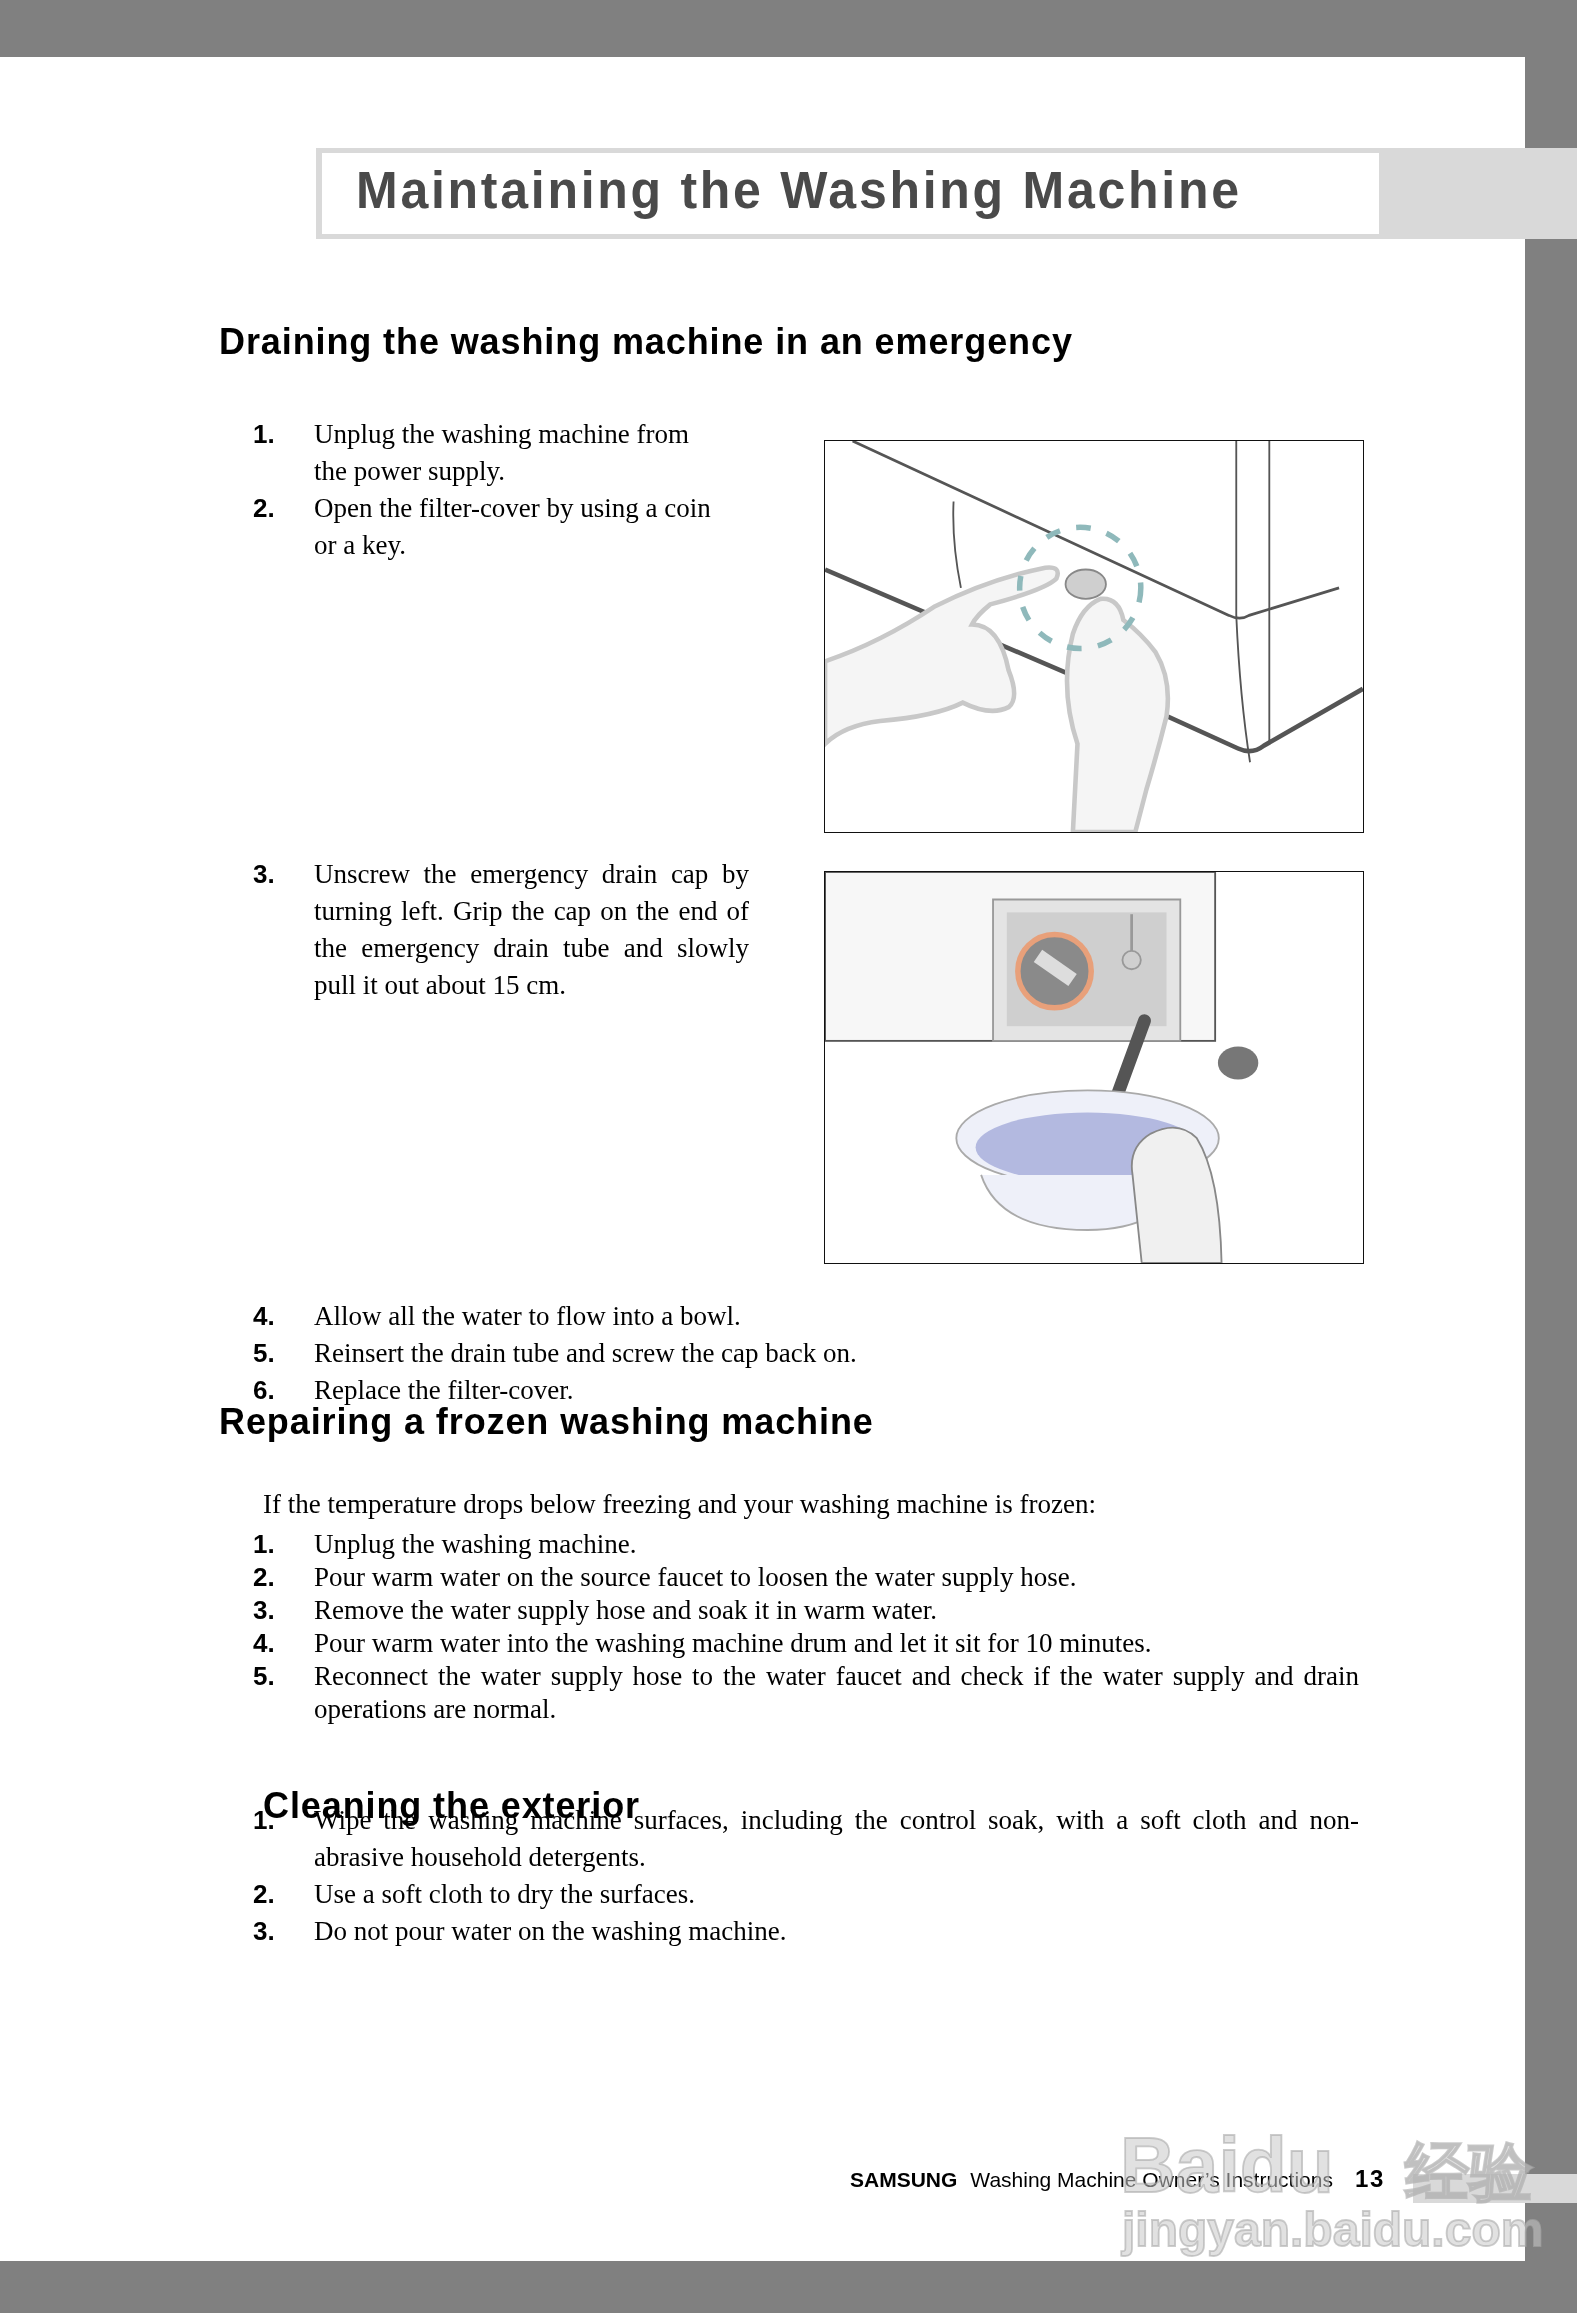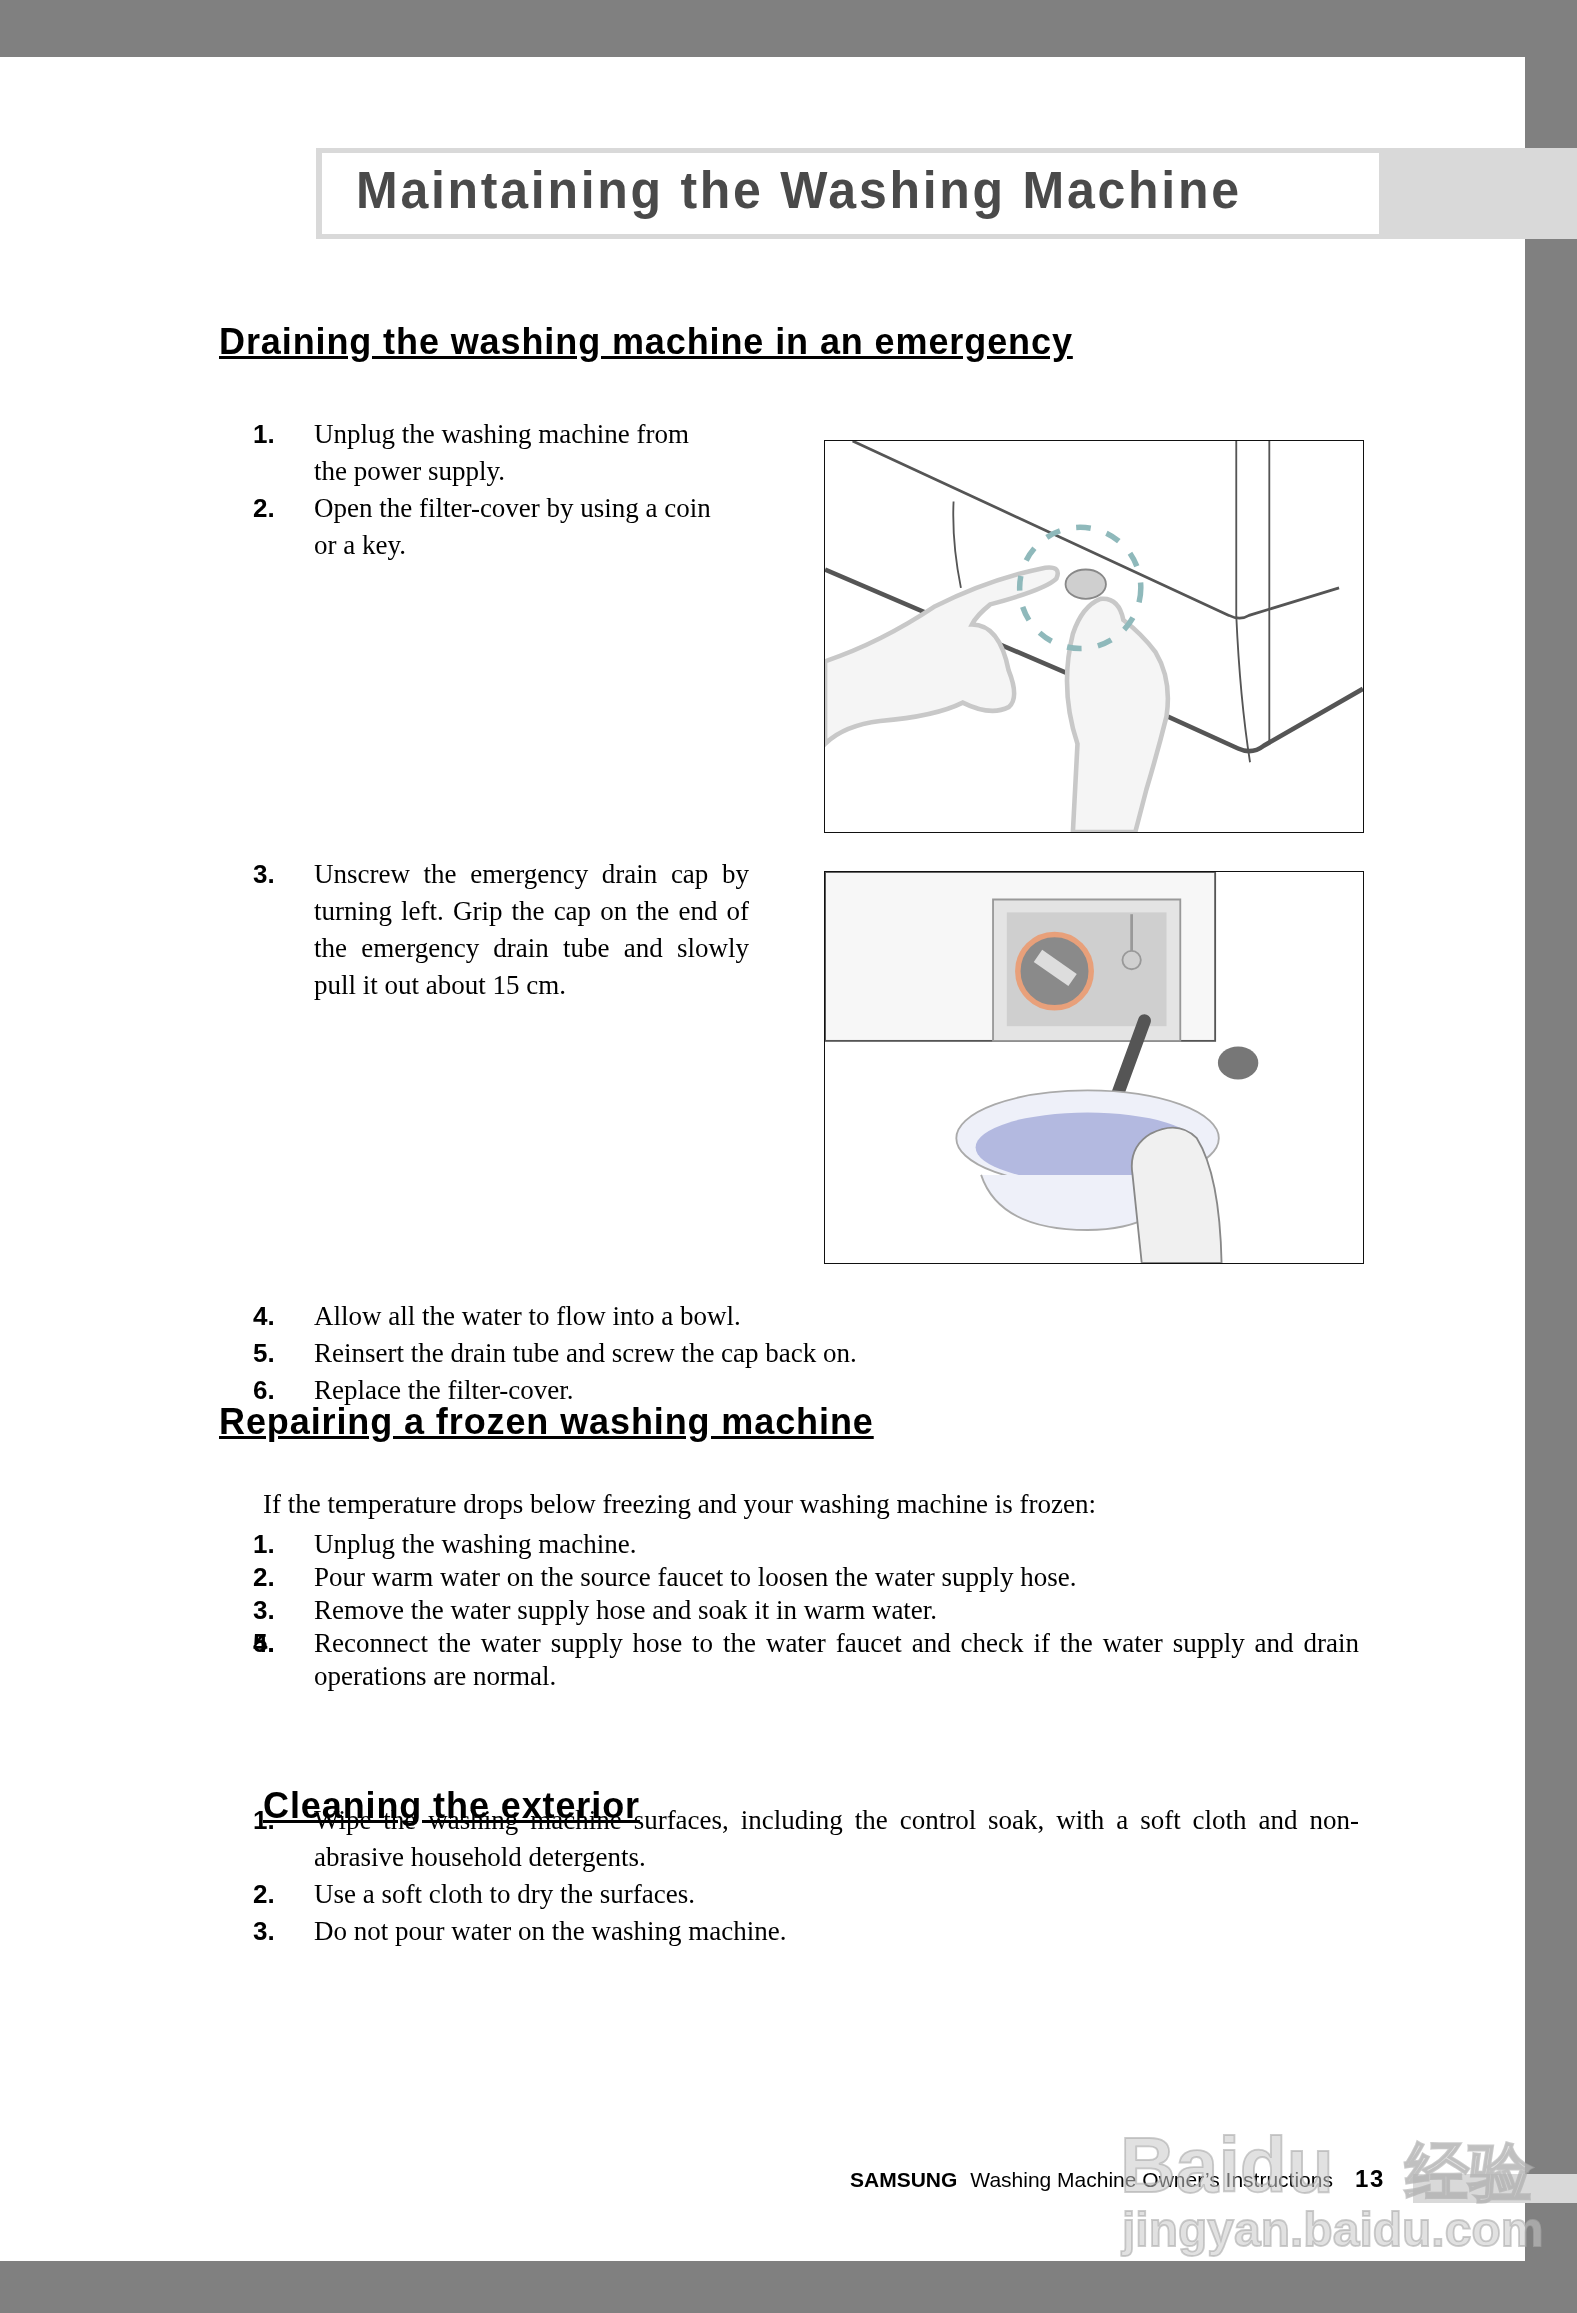--- a/index.html
+++ b/index.html
@@ -5,21 +5,21 @@
   html, body { margin:0; padding:0; }
   body { width:1578px; height:2313px; position:relative; background:#808080; overflow:hidden;
          font-family:"Liberation Serif", serif; color:#000; }
   .page { position:absolute; left:0; top:57px; width:1525px; height:2204px; background:#fff; }
   .title-outer { position:absolute; left:316px; top:148px; width:1262px; height:91px; background:#d9d9d9; }
   .title-inner { position:absolute; left:322px; top:153px; width:1057px; height:81px; background:#fff; }
   .title-text { position:absolute; left:356px; top:158px; font-family:"Liberation Sans", sans-serif;
                 font-weight:bold; font-size:51px; color:#4a4a4a; letter-spacing:2.8px; line-height:66px;
                 transform:scaleX(0.98); transform-origin:left; white-space:nowrap; }
   .h2 { position:absolute; font-family:"Liberation Sans", sans-serif; font-weight:bold; font-size:36px;
-        letter-spacing:0.9px; line-height:44px; white-space:nowrap;text-decoration:underline; }
+        letter-spacing:0.9px; line-height:44px; white-space:nowrap; }
   .steps { position:absolute; margin:0; padding:0; list-style:none; }
   .step { position:relative; padding-left:61px; font-size:27px; line-height:37px; }
   .step .num { position:absolute; left:0; top:0; font-family:"Liberation Sans", sans-serif; font-weight:bold; font-size:26px; }
   .justify { text-align:justify; }
   .intro { position:absolute; font-size:27px; line-height:33px; white-space:nowrap; }
   .fig { position:absolute; border:1.8px solid #111; background:#fff; overflow:hidden; }
   .footer { position:absolute; top:2165px; left:826px; font-family:"Liberation Sans", sans-serif; font-size:21px; white-space:nowrap; }
   .footer .brand { font-weight:bold; margin-right:13px;margin-left:24px; }
   .footer .page-no { font-weight:bold; font-size:24px; margin-left:22px; letter-spacing:1.8px; }
   .footer-bar { position:absolute; left:1413px; top:2174px; width:164px; height:28.5px; background:#d9d9d9; }
@@ -117,20 +117,21 @@
   <li class="step" style="line-height:33px;">
     <span class="num">2.</span>
     <span>Pour warm water on the source faucet to loosen the water supply hose.</span>
   </li>
   <li class="step" style="line-height:33px;">
     <span class="num">3.</span>
     <span>Remove the water supply hose and soak it in warm water.</span>
   </li>
   <li class="step" style="line-height:33px;">
     <span class="num">4.</span>
+    <span>Pour warm water into the washing machine drum and let it sit for 10 minutes.</span>
   </li>
   <li class="step" style="line-height:33px;">
     <span class="num">5.</span>
     <span>Reconnect the water supply hose to the water faucet and check if the water supply and drain operations are normal.</span>
   </li>
 </ul>
 
 <div class="h2" style="left:219px; top:1784px;margin-left:44px;">Cleaning the exterior</div>
 
 <ul class="steps justify" style="left:253px; top:1802px; width:1106px;">

